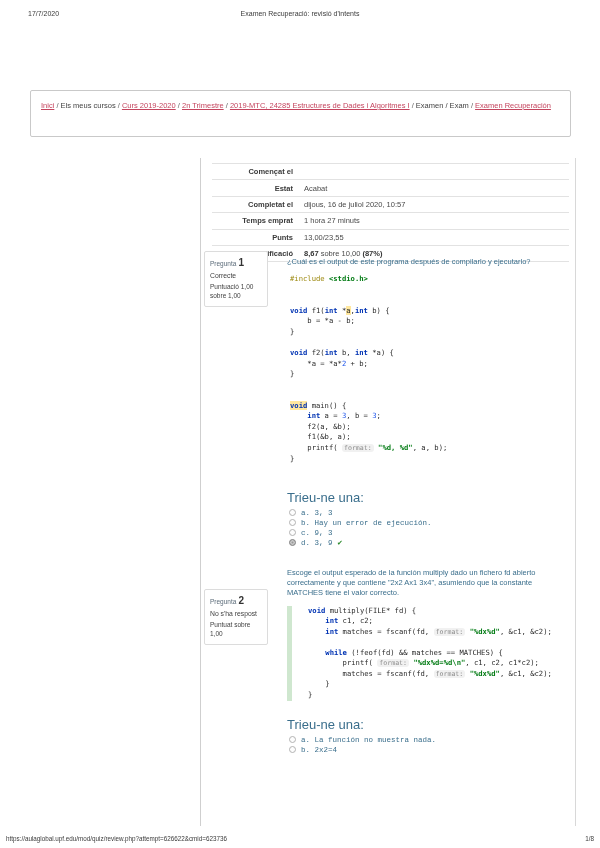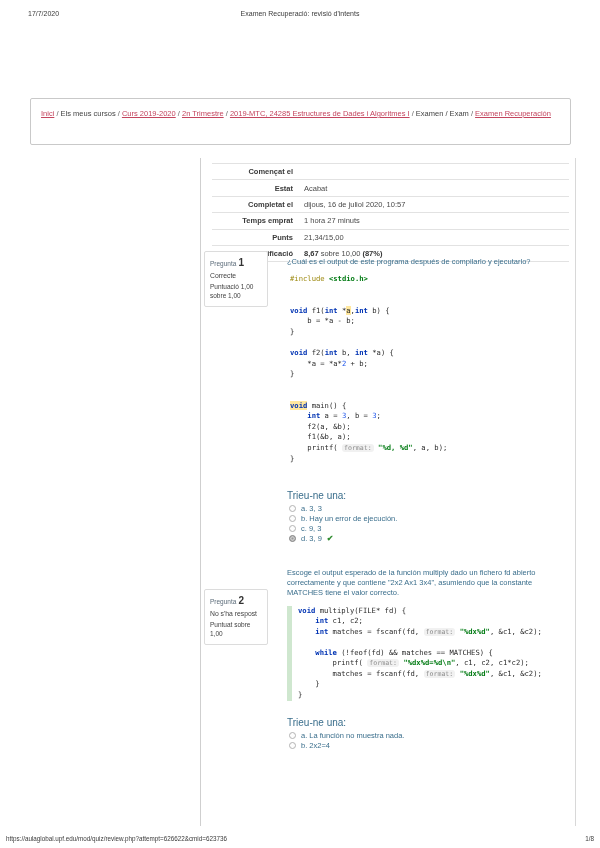--- a/index.html
+++ b/index.html
@@ -8,21 +8,21 @@
 
   
   .print-date  { position:absolute; left:28px; top:10px; font-size:7px; color:#3a3a3a; }
   .print-title { position:absolute; left:0; right:0; top:10px; text-align:center; font-size:7px; color:#3a3a3a; }
   .print-url   { position:absolute; left:6px; top:835px; font-size:6.3px; color:#3a3a3a; }
   .print-page  { position:absolute; right:6px; top:835px; font-size:6.3px; color:#3a3a3a; }
 
   
   .breadcrumb-card { position:absolute; left:30px; top:90px; width:541px; min-height:47px;
                      border:1px solid #c9c9c9; border-radius:2px; padding:8px 10px;
-                     font-size:7.5px; line-height:13px; color:#444;margin-top:8px; }
+                     font-size:7.5px; line-height:13px; color:#444; }
   .crumb-unit { white-space:nowrap; }
   .sep { color:#666; }
   .crumb-link { color:#c4455e; text-decoration:underline; cursor:pointer; }
   .crumb-text { color:#444; }
 
   
   .main-region { position:absolute; left:200px; top:158px; width:376px; height:668px;
                  border-left:1px solid #cfcfcf; border-right:1px solid #d8d8d8; }
 
   
@@ -39,38 +39,38 @@
   .q-info-head { color:#5b6b79; font-size:6.5px; }
   .q-num { font-size:10px; font-weight:bold; color:#333; margin-left:2px; }
   .q-status { margin-top:4px; color:#3f3f3f; }
   .q-grade  { margin-top:4px; font-size:6.5px; color:#3f3f3f; line-height:8.5px; }
 
   
   .q-content { position:absolute; left:287px; width:281px; }
   .q-text { color:#3a6e8c; font-size:7.5px; line-height:10.2px; }
   .q-code { margin-top:7px; margin-left:3px; font-family:"DejaVu Sans Mono", monospace;
             font-size:7.2px; line-height:10.55px; color:#2b2b2b; }
-  .q-code.gutter { border-left:5px solid #cfe7cf; padding-left:6px; margin-left:0; }
+  .q-code.gutter { border-left:5px solid #cfe7cf; padding-left:16px; margin-left:0; }
   .code-line { white-space:pre; }
   .tok-k  { color:#0033b3; font-weight:bold; }
   .tok-khl{ color:#0033b3; font-weight:bold; background:#ffe79e; }
   .tok-hl { background:#ffe79e; }
   .tok-n  { color:#1750eb; }
   .tok-s  { color:#067d17; font-weight:bold; }
   .tok-p  { color:#9b870c;margin-top:28px; }
   .tok-inc{ color:#067d17; font-weight:bold; }
   .tok-h  { color:#8c8c8c; background:#f1f1f1; border-radius:3px; font-size:6.6px; padding:0 2px; }
   .tok-t  { color:#2b2b2b; }
 
-  .q-prompt { color:#3a6e8c; font-size:10px; }
+  .q-prompt { color:#3a6e8c; font-size:13px; }
   .q1 .q-prompt { margin-top:26px; }
   .q2 .q-prompt { margin-top:16px; }
   .q-options { margin-top:3px; }
   .option { display:flex; align-items:flex-start; line-height:10px;
-            font-size:7.5px; color:#3a6e8c; cursor:pointer; }
+            font-size:7.5px; color:#3a6e8c; cursor:pointer;font-family:Liberation Mono, monospace; }
   .radio { width:7px; height:7px; border:1px solid #b3b3b3; border-radius:50%;
            background:#fdfdfd; margin:1px 5px 0 2px; flex:0 0 auto; }
   .radio.selected { background:#9a9a9a; border-color:#8a8a8a; box-shadow:inset 0 0 0 1.5px #c9c9c9; }
   .option-text { display:inline-block; }
   .option-line { display:block; }
   .option-line.cont { margin-left:2px; margin-top:1px; }
   .check { color:#2e8b2e; font-weight:bold; margin-left:5px; font-size:8px; line-height:9px; }
 </style>
 </head>
 <body>
@@ -93,21 +93,21 @@
     <div class="summary-row">
       <div class="summary-label">Completat el</div>
       <div class="summary-value"><span>dijous, 16 de juliol 2020, 10:57</span></div>
     </div>
     <div class="summary-row">
       <div class="summary-label">Temps emprat</div>
       <div class="summary-value"><span>1 hora 27 minuts</span></div>
     </div>
     <div class="summary-row">
       <div class="summary-label">Punts</div>
-      <div class="summary-value"><span>21,34/15,00</span></div>
+      <div class="summary-value"><span>13,00/23,55</span></div>
     </div>
     <div class="summary-row">
       <div class="summary-label">Qualificació</div>
       <div class="summary-value"><span class="vb">8,67</span><span> sobre 10,00 </span><span class="vb">(87%)</span></div>
     </div>
   </div>
 
 <section class="question q1">
   <div class="q-info" style="left:204px; top:251px;">
     <div><span class="q-info-head q-number-label">Pregunta</span><span class="q-num q-number">1</span></div>

